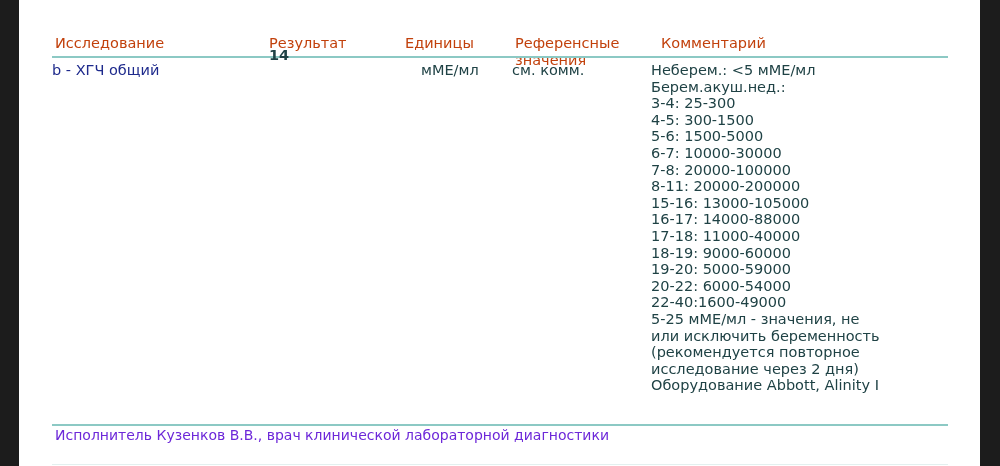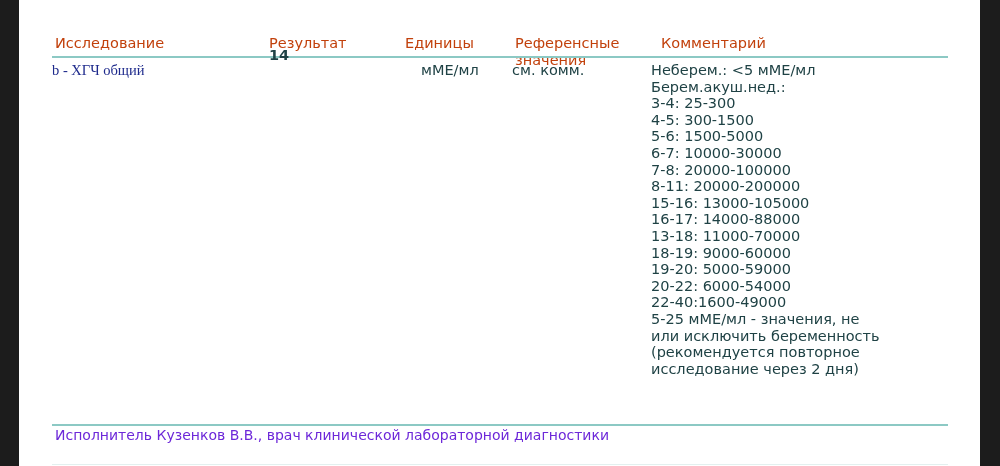--- a/index.html
+++ b/index.html
@@ -9,21 +9,21 @@
       position: relative;
       font-family: "DejaVu Sans", sans-serif;
     }
     .page {
       position: absolute; left: 19px; top: 0; width: 961px; height: 466px;
       background: #ffffff;
     }
     .hdr { position: absolute; top: 19px; font-size: 14.5px; color: #c2410c; line-height: 17px; margin-top: 16px; }
     .rule { position: absolute; left: 33px; width: 896px; height: 2px; background: #8cc9c4; }
     .cell { position: absolute; font-size: 14.5px; line-height: 16.6px; color: #1f4245; }
-    .name { color: #1e2a8c; font-family: Liberation Serif, serif; }
+    .name { color: #1e2a8c; }
     .result { font-weight: bold; color: #1f4245; }
     .comment-line { display: block; white-space: nowrap; }
     .footer { position: absolute; left: 36px; top: 427px; font-size: 14px; color: #6d28d9; white-space: nowrap; }
     .rule-bottom { position: absolute; left: 33px; top: 464px; width: 896px; height: 1px; background: #e3f0ef; }
   </style>
 </head>
 <body>
 
 <div class="page">
 
@@ -47,29 +47,30 @@
     <span class="comment-line">Неберем.: &lt;5 мМЕ/мл</span>
     <span class="comment-line">Берем.акуш.нед.:</span>
     <span class="comment-line">3-4: 25-300</span>
     <span class="comment-line">4-5: 300-1500</span>
     <span class="comment-line">5-6: 1500-5000</span>
     <span class="comment-line">6-7: 10000-30000</span>
     <span class="comment-line">7-8: 20000-100000</span>
     <span class="comment-line">8-11: 20000-200000</span>
     <span class="comment-line">15-16: 13000-105000</span>
     <span class="comment-line">16-17: 14000-88000</span>
-    <span class="comment-line">13-18: 11000-70000</span>
+    <span class="comment-line">17-18: 11000-40000</span>
     <span class="comment-line">18-19: 9000-60000</span>
     <span class="comment-line">19-20: 5000-59000</span>
     <span class="comment-line">20-22: 6000-54000</span>
     <span class="comment-line">22-40:1600-49000</span>
     <span class="comment-line">5-25 мМЕ/мл - значения, не</span>
     <span class="comment-line">или исключить беременность</span>
     <span class="comment-line">(рекомендуется повторное</span>
     <span class="comment-line">исследование через 2 дня)</span>
+    <span class="comment-line">Оборудование Abbott, Alinity I</span>
   </div>
 
   <div class="rule" style="top:424px;"></div>
 
   <div class="footer">Исполнитель Кузенков В.В., врач клинической лабораторной диагностики</div>
 
   <div class="rule-bottom"></div>
 </div>
 
 </body></html>

